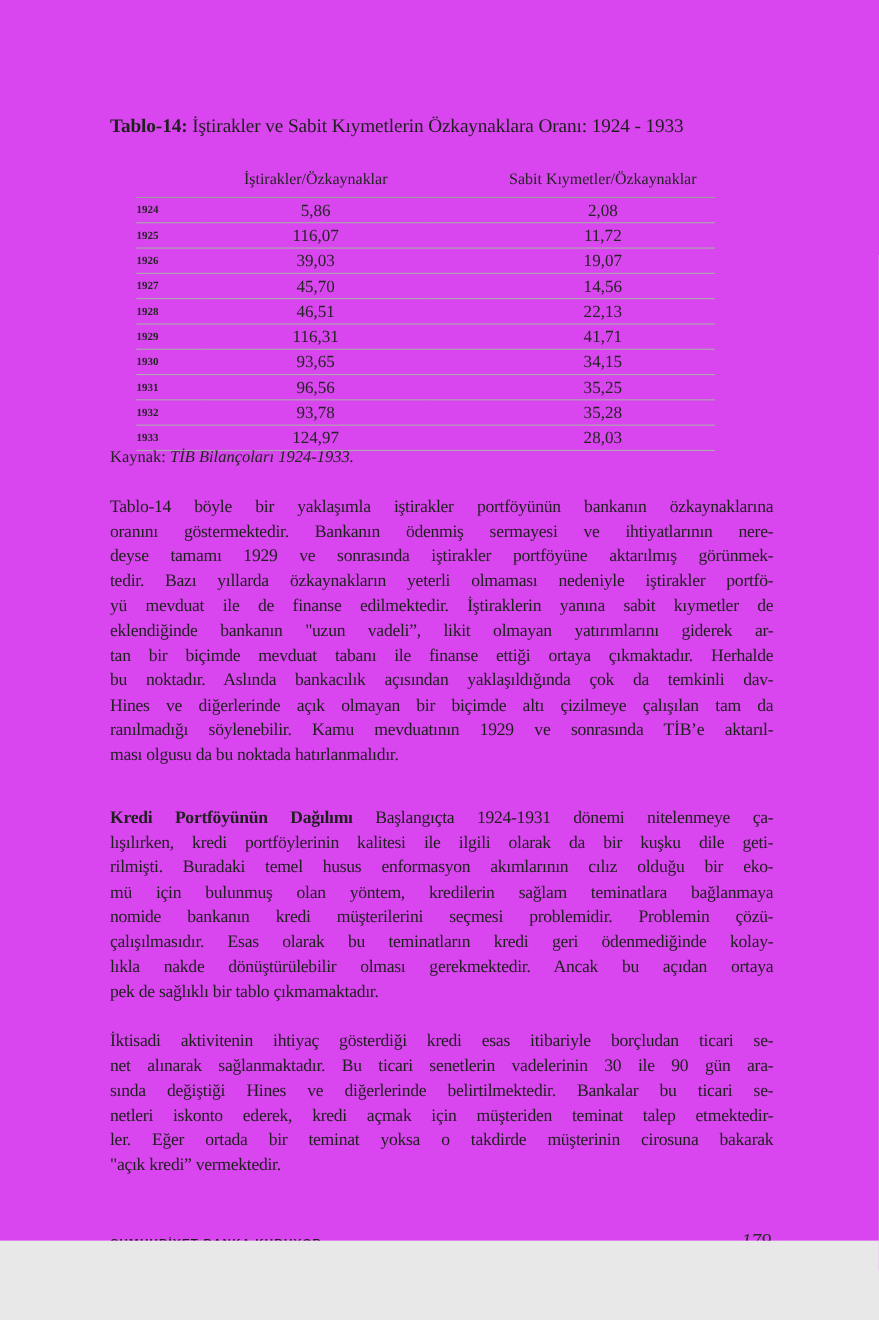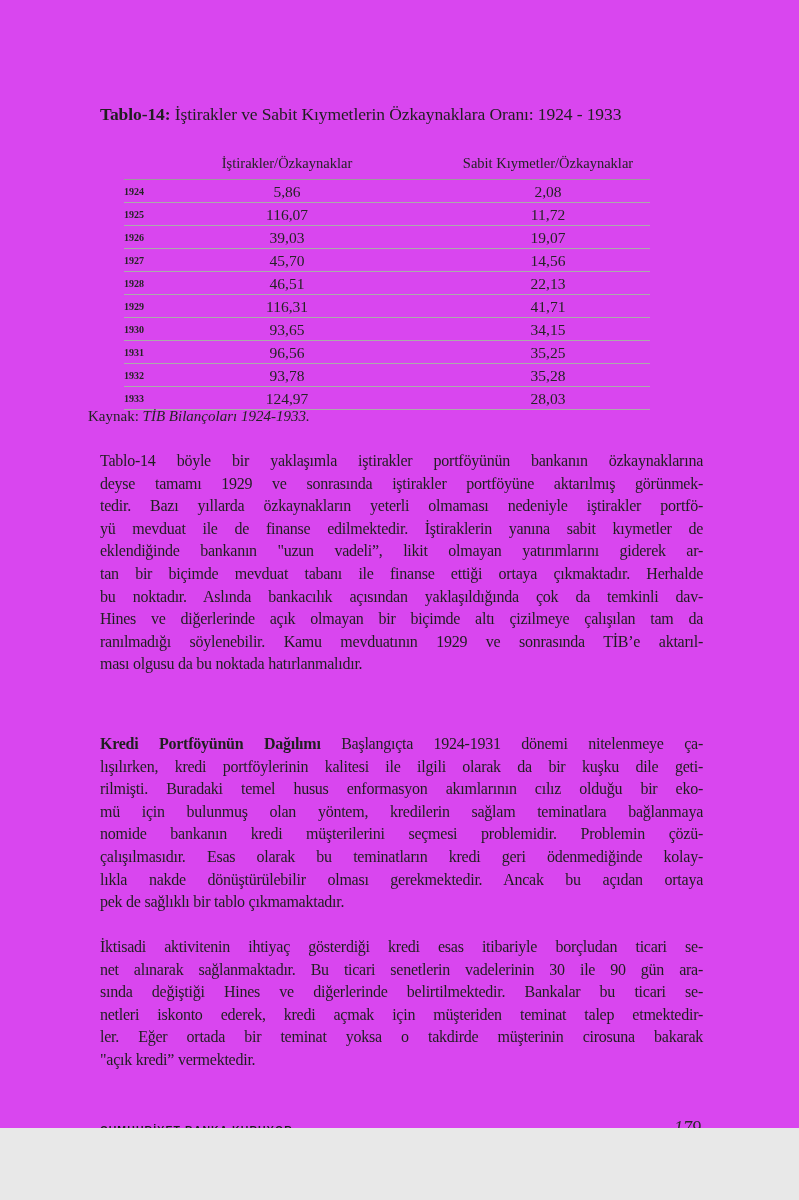--- a/index.html
+++ b/index.html
@@ -27,21 +27,21 @@
   }
   th.h2 { padding-left:58px; }
   td {
     font-size:15.5px; height:16px; padding:3px 0 2px;
     border-bottom:1px solid #ababab; color:#242424; line-height:17px;
   }
   td.c0 { font-weight:bold; text-align:left; font-size:10px; }
   td.c1 { text-align:center; }
   td.c2 { text-align:center; padding-left:58px; }
 
-  .source { position:absolute; top:408px; left:88px; font-size:15px; color:#242424; }
+  .source { position:absolute; top:408px; left:100px; font-size:15px; color:#242424; }
   .source .it { font-style:italic; }
 
   .para {
     position:absolute; left:100px; width:603px;
     font-size:16px; line-height:22.6px; letter-spacing:-0.25px; color:#1f1f1f;
   }
   .p1 { top:450px; } .p2 { top:733px; } .p3 { top:936px; }
   .line { text-align:justify; text-align-last:justify; }
   .line.last { text-align-last:left; }
   .para b { font-weight:bold; }
@@ -135,20 +135,21 @@
     </table>
   </div>
 
   <div class="source">
     <span>Kaynak:</span>
     <span class="it">TİB Bilançoları 1924-1933.</span>
   </div>
 
   <div class="para p1">
       <div class="line">Tablo-14 böyle bir yaklaşımla iştirakler portföyünün bankanın özkaynaklarına</div>
+      <div class="line">oranını göstermektedir. Bankanın ödenmiş sermayesi ve ihtiyatlarının nere-</div>
       <div class="line">deyse tamamı 1929 ve sonrasında iştirakler portföyüne aktarılmış görünmek-</div>
       <div class="line">tedir. Bazı yıllarda özkaynakların yeterli olmaması nedeniyle iştirakler portfö-</div>
       <div class="line">yü mevduat ile de finanse edilmektedir. İştiraklerin yanına sabit kıymetler de</div>
       <div class="line">eklendiğinde bankanın "uzun vadeli”, likit olmayan yatırımlarını giderek ar-</div>
       <div class="line">tan bir biçimde mevduat tabanı ile finanse ettiği ortaya çıkmaktadır. Herhalde</div>
       <div class="line">bu noktadır. Aslında bankacılık açısından yaklaşıldığında çok da temkinli dav-</div>
       <div class="line">Hines ve diğerlerinde açık olmayan bir biçimde altı çizilmeye çalışılan tam da</div>
       <div class="line">ranılmadığı söylenebilir. Kamu mevduatının 1929 ve sonrasında TİB’e aktarıl-</div>
       <div class="line last">ması olgusu da bu noktada hatırlanmalıdır.</div>
     </div>

